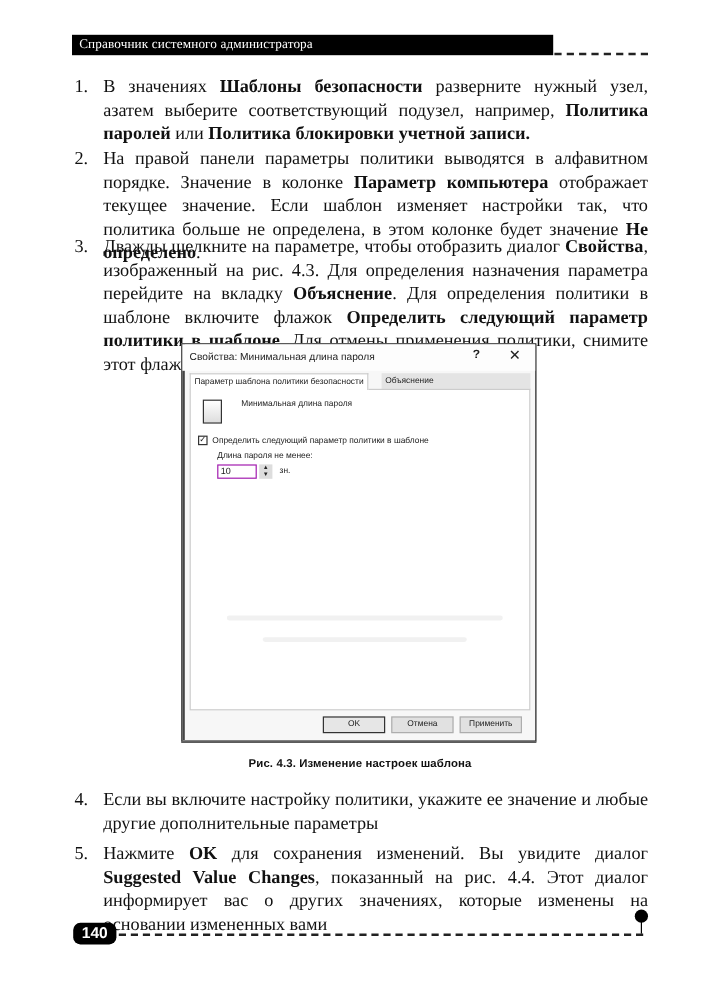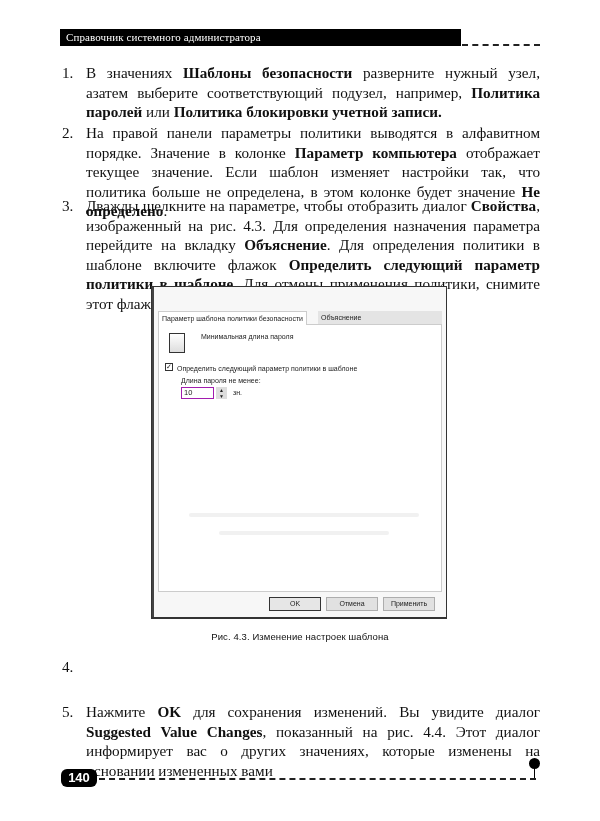--- a/index.html
+++ b/index.html
@@ -89,21 +89,21 @@
     .dlg-btn {
       position: absolute; top: 0; width: 52px; height: 14px; font-size: 7px; line-height: 12px;
       text-align: center; background: #e1e1e1; border: 1px solid #adadad;
     }
     .dlg-btn.ok { left: 117px; border: 1px solid #333; background: #e6e6e6; }
     .dlg-btn.cancel { left: 174px; }
     .dlg-btn.apply { left: 231px; }
 
     .caption {
       position: absolute; left: 0; width: 600px; top: 631px; text-align: center;
-      font-family: "Liberation Sans", "DejaVu Sans", sans-serif; font-weight: normal;
+      font-family: "Liberation Sans", "DejaVu Sans", sans-serif; font-weight: bold;
       font-size: 9.5px; letter-spacing: 0.1px;
     }
 
     
     .page-pill {
       position: absolute; left: 61px; top: 769px; width: 36px; height: 18px;
       background: #000; color: #fff; border-radius: 6px;
       font-family: "Liberation Sans", "DejaVu Sans", sans-serif;
       font-size: 13px; font-weight: bold; line-height: 18px; text-align: center;
     }
@@ -133,28 +133,34 @@
   <div class="step" style="top:123px;">
     <span class="num">2.</span>
     <span class="content"><span>На правой панели параметры политики выводятся в алфавитном порядке. Значение в колонке </span><b>Параметр компьютера</b><span> отображает текущее значение. Если шаблон изменяет настройки так, что политика больше не определена, в этом колонке будет значение </span><b>Не определено</b><span>.</span></span>
   </div>
   <div class="step" style="top:196px;">
     <span class="num">3.</span>
     <span class="content"><span>Дважды щелкните на параметре, чтобы отобразить диалог </span><b>Свойства</b><span>, изображенный на рис. 4.3. Для определения назначения параметра перейдите на вкладку </span><b>Объяснение</b><span>. Для определения политики в шаблоне включите флажок </span><b>Определить следующий параметр политики в шаблоне</b><span>. Для отмены применения политики, снимите этот флажок.</span></span>
   </div>
   <div class="step" style="top:657px;">
     <span class="num">4.</span>
+    <span class="content"><span>Если вы включите настройку политики, укажите ее значение и любые другие дополнительные параметры</span></span>
   </div>
   <div class="step" style="top:702px;">
     <span class="num">5.</span>
     <span class="content"><span>Нажмите </span><b>OK</b><span> для сохранения изменений. Вы увидите диалог </span><b>Suggested Value Changes</b><span>, показанный на рис. 4.4. Этот диалог информирует вас о других значениях, которые изменены на основании измененных вами</span></span>
   </div>
 </div>
 
 <div class="dialog">
+  <div class="dlg-titlebar">
+    <span class="dlg-title">Свойства: Минимальная длина пароля</span>
+    <span class="dlg-help">?</span>
+    <span class="dlg-close">✕</span>
+  </div>
 
   <div class="dlg-tabs">
     <div class="dlg-tab active">Параметр шаблона политики безопасности</div>
     <div class="dlg-tab inactive">Объяснение</div>
   </div>
 
   <div class="dlg-panel">
     <div class="policy-icon"></div>
     <div class="policy-name">Минимальная длина пароля</div>
 

